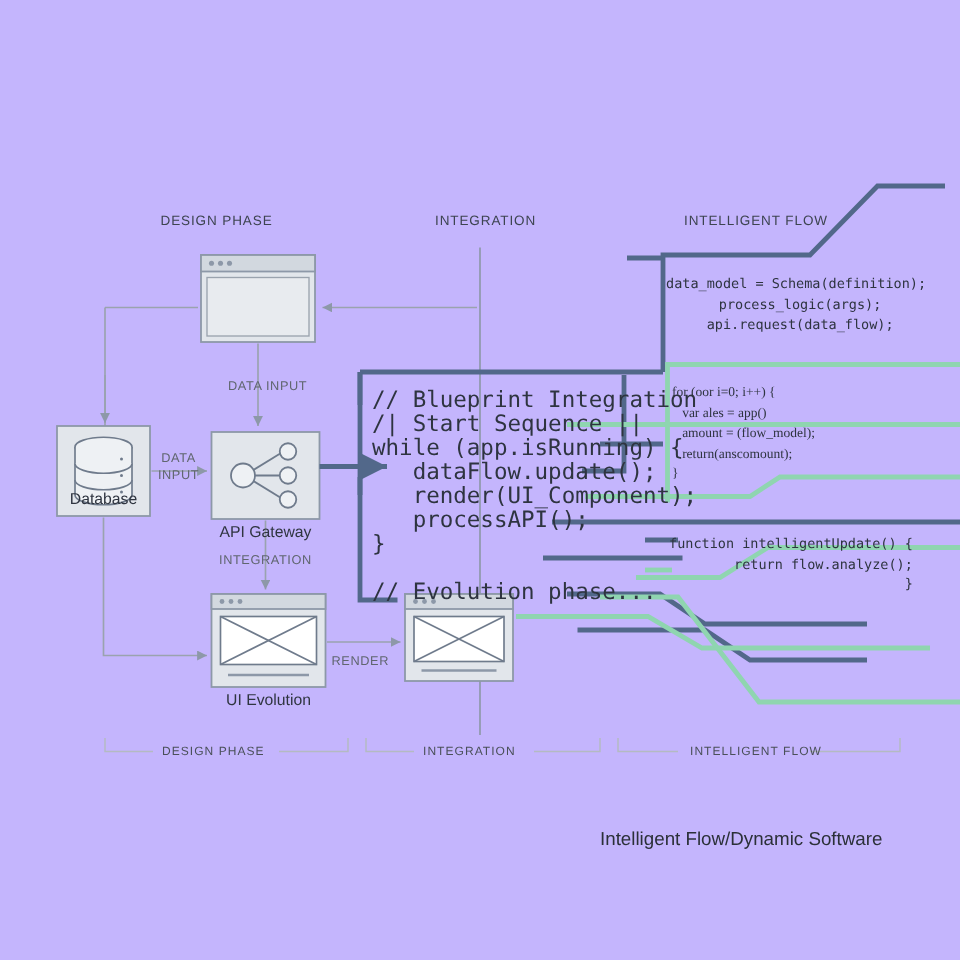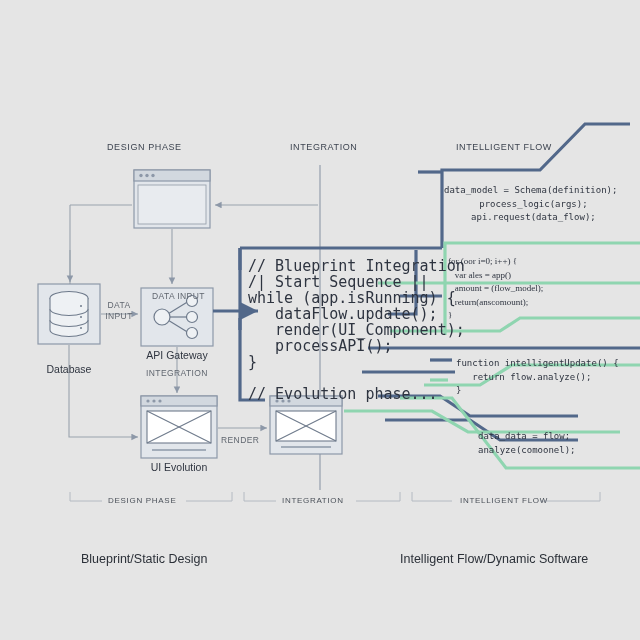--- a/index.html
+++ b/index.html
@@ -4,21 +4,21 @@
 <style>
   html, body {
     margin: 0;
     padding: 0;
     background: #ffffff;
   }
   #canvas {
     position: relative;
     width: 640px;
     height: 640px;
-    background: #e5e5e5;
+    background: #c4b5fd;
     font-family: "Liberation Sans", sans-serif;
     overflow: hidden;
   }
   svg.layer {
     position: absolute;
     left: 0;
     top: 0;
     width: 640px;
     height: 640px;
   }
@@ -227,25 +227,25 @@
       <path d="M356,501 L400,501 L400,492"></path>
       <path d="M412,492 L412,501 L452,501"></path>
       <path d="M540,501 L600,501 L600,492"></path>
     </g>
   </svg>
 
   <div class="phase-label" style="left:107px; top:142px;">DESIGN PHASE</div>
   <div class="phase-label" style="left:290px; top:142px;">INTEGRATION</div>
   <div class="phase-label" style="left:456px; top:142px;">INTELLIGENT FLOW</div>
 
-  <div class="node-label" style="left:38px; top:363px; width:62px;">Database</div>
+  <div class="node-label" style="left:38px; top:327px; width:62px;">Database</div>
   <div class="node-label" style="left:137px; top:349px; width:80px;">API Gateway</div>
   <div class="node-label" style="left:134px; top:461px; width:90px;">UI Evolution</div>
 
-  <div class="edge-label" style="left:152px; top:252px;margin-top:39px;">DATA INPUT</div>
+  <div class="edge-label" style="left:152px; top:252px;">DATA INPUT</div>
   <div class="edge-label" style="left:100px; top:300px; width:38px;">
     <div>DATA</div>
     <div>INPUT</div>
   </div>
   <div class="edge-label" style="left:146px; top:368px;">INTEGRATION</div>
   <div class="edge-label" style="left:221px; top:435px;text-align:right;">RENDER</div>
 
   <div class="code" style="left:248px; top:258px;">// Blueprint Integration
 /| Start Sequence ||
 while (app.isRunning) {
@@ -256,26 +256,23 @@
 
 // Evolution phase...</div>
   <div class="code-sm" style="left:444px; top:184px;text-align:center;">data_model = Schema(definition);
  process_logic(args);
  api.request(data_flow);</div>
   <div class="code-sm" style="left:448px; top:255px;font-family:Liberation Serif, serif;">for (oor i=0; i++) {
    var ales = app()
    amount = (flow_model);
    return(anscomount);
 }</div>
-  <div class="code-sm" style="left:456px; top:357px;">function intelligentUpdate() {
+  <div class="code-sm" style="left:446px; top:357px;text-align:right;">function intelligentUpdate() {
    return flow.analyze();
 }</div>
-  <div class="code-sm" style="left:478px; top:430px;">data_data = flow;
-analyze(comoonel);</div>
 
   <div class="bracket-label" style="left:108px; top:496px;">DESIGN PHASE</div>
   <div class="bracket-label" style="left:282px; top:496px;">INTEGRATION</div>
   <div class="bracket-label" style="left:460px; top:496px;">INTELLIGENT FLOW</div>
 
-  <div class="caption" style="left:81px; top:552px;">Blueprint/Static Design</div>
   <div class="caption" style="left:400px; top:552px;">Intelligent Flow/Dynamic Software</div>
 
 </div>
 
 </body></html>

